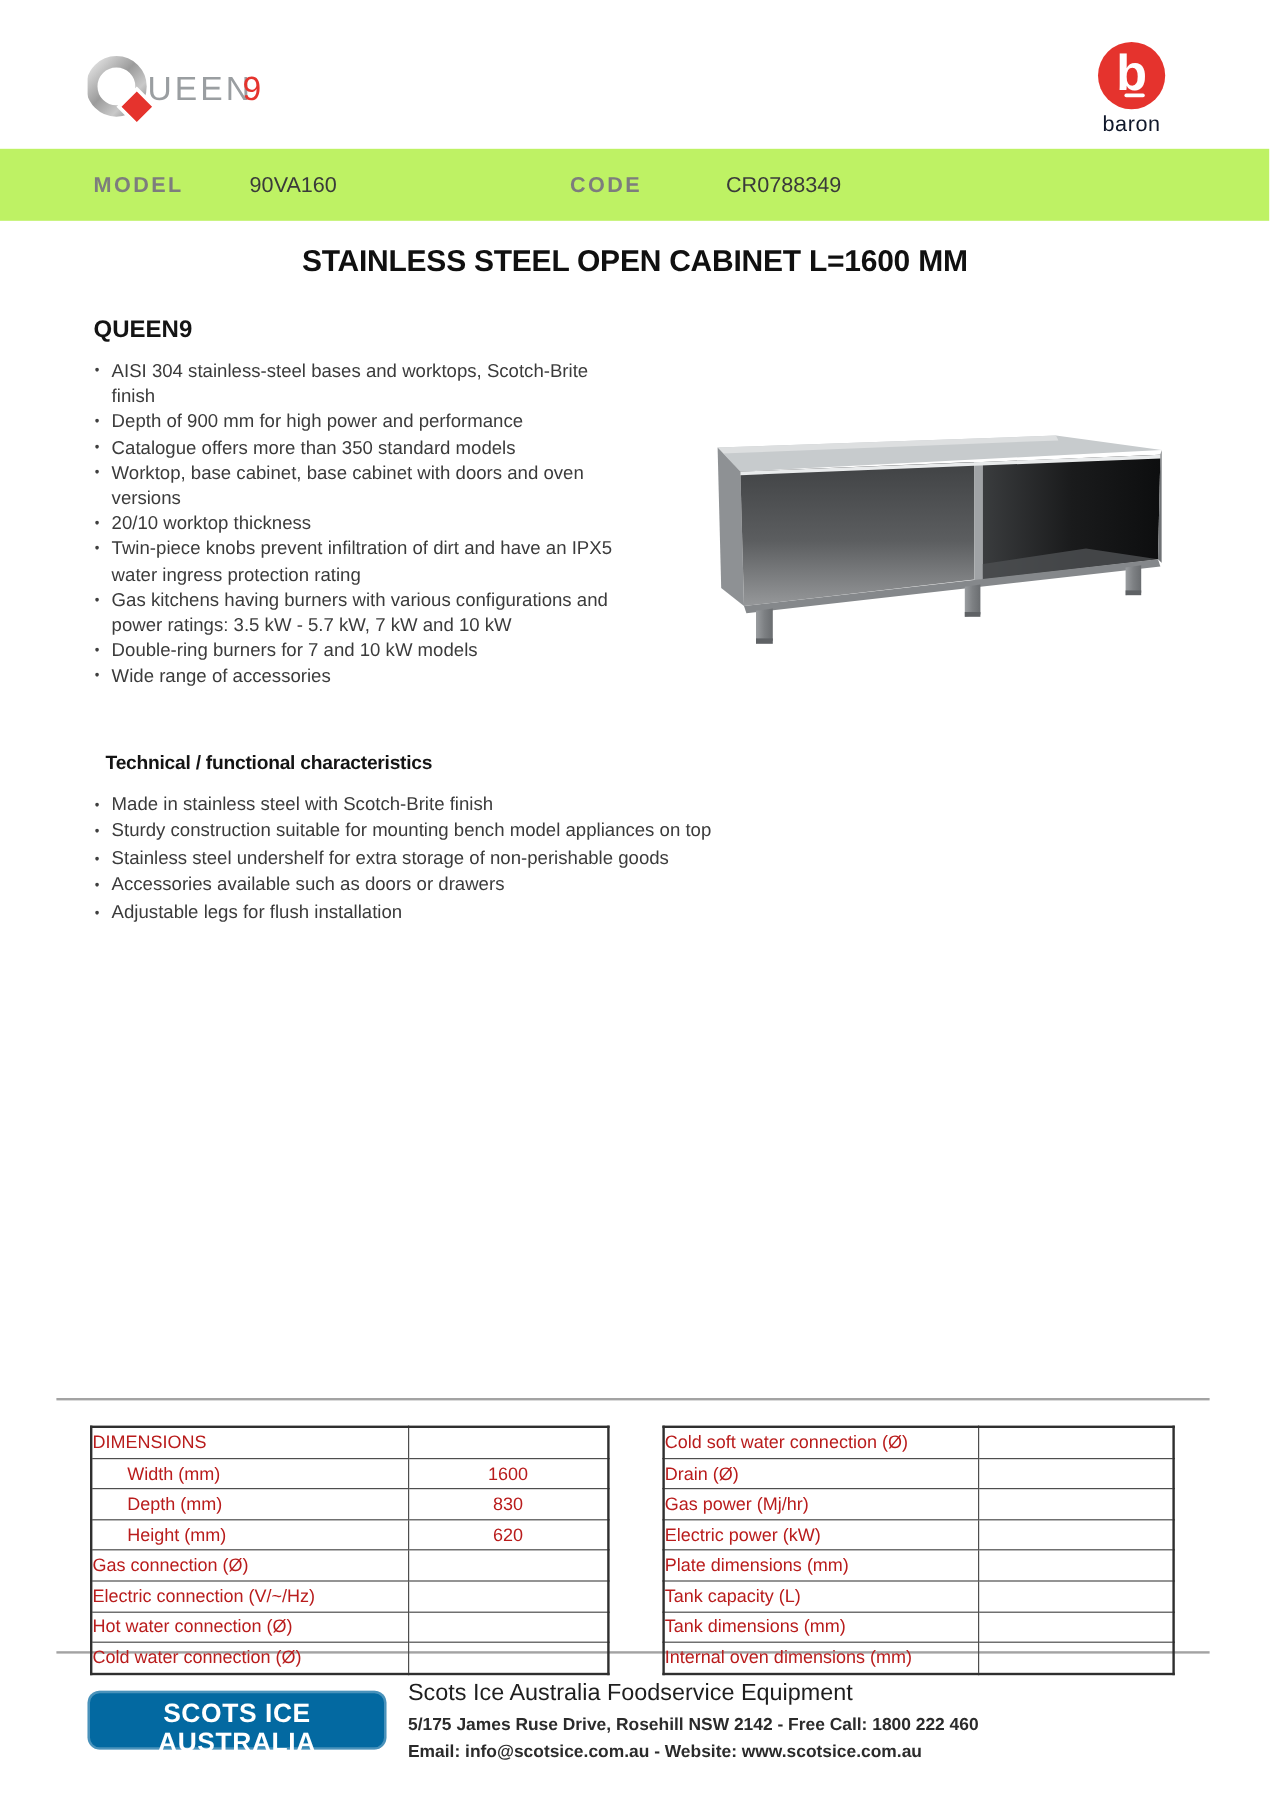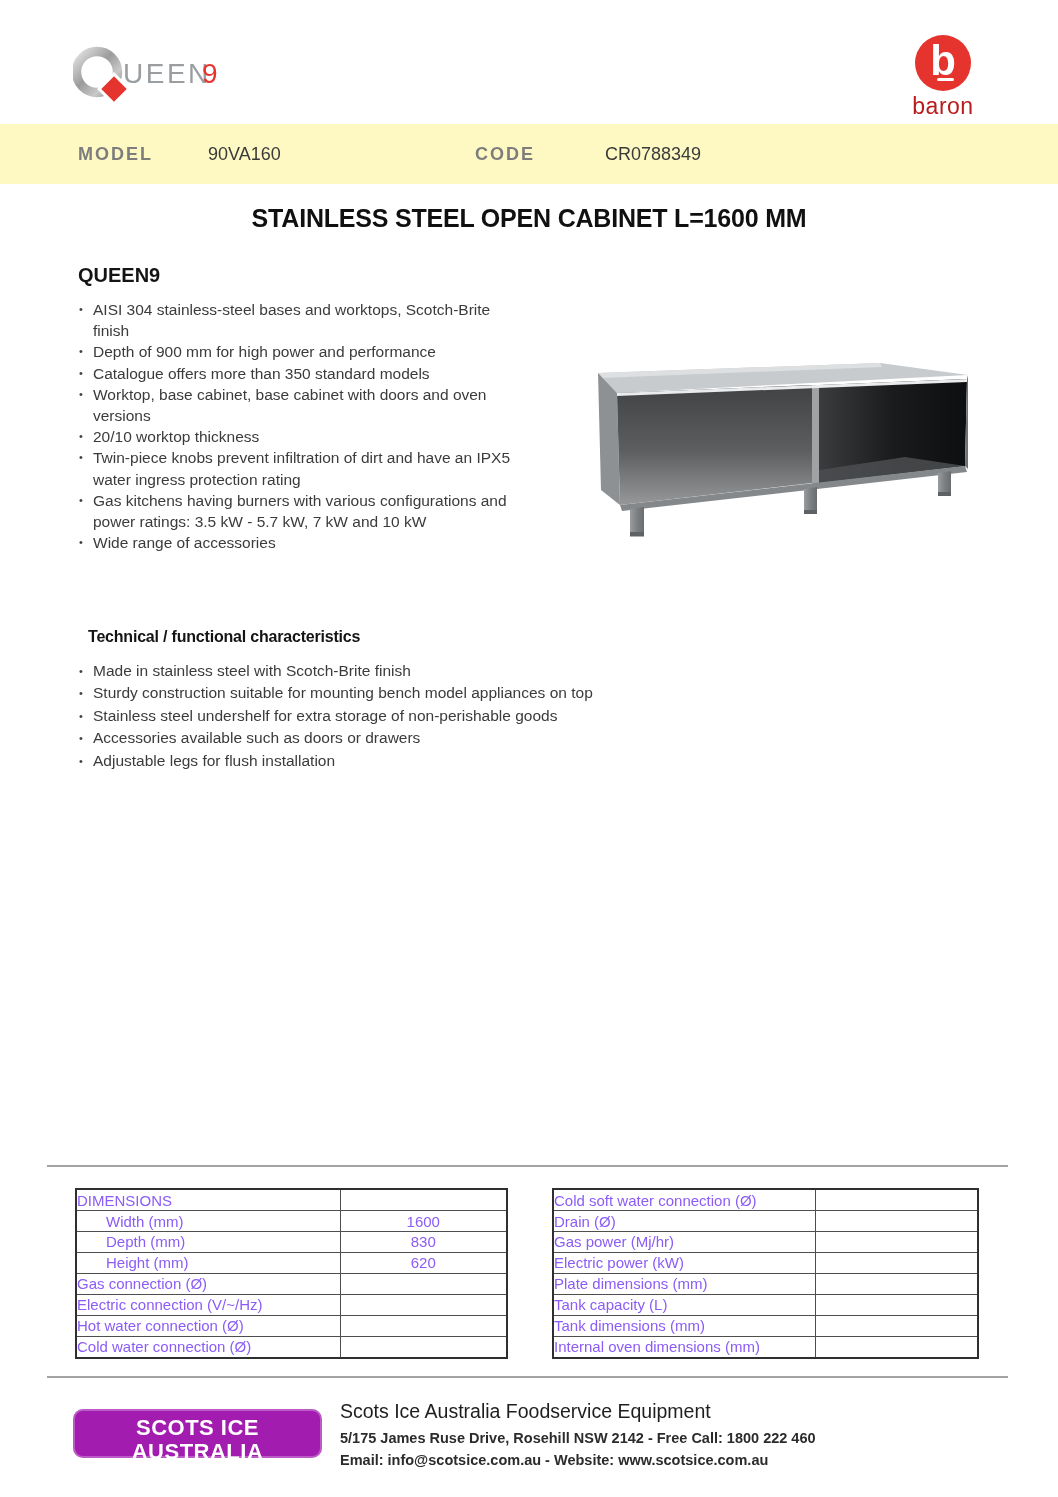--- a/index.html
+++ b/index.html
@@ -10,24 +10,24 @@
   .abs{position:absolute;}
 
   
   #queen9-logo{left:73px;top:43px;width:180px;height:66px;}
 
   
   #baron-logo{left:905px;top:33px;width:76px;height:84px;text-align:center;}
   .baron-circle{position:absolute;left:10px;top:2px;width:56px;height:56px;border-radius:50%;background:#e5332d;}
   .b-glyph{position:absolute;left:0;right:0;top:-2px;text-align:center;font-size:42px;font-weight:bold;color:#fff;line-height:56px;}
   .b-underline{position:absolute;left:22px;top:43px;width:17px;height:3px;background:#fff;border-radius:2px;}
-  .baron-word{position:absolute;left:0;right:0;top:60px;font-size:23px;color:#b91c1c;letter-spacing:0.5px;}
-
-  
-  #model-bar{left:0;top:124px;width:1058px;height:60px;background:#fef9c3;}
+  .baron-word{position:absolute;left:0;right:0;top:60px;font-size:18px;color:#0f172a;letter-spacing:0.5px;}
+
+  
+  #model-bar{left:0;top:124px;width:1058px;height:60px;background:#bef264;}
   #model-bar span{position:absolute;top:0;line-height:60px;font-size:18px;}
   .bar-label{color:#7d7d7d;font-weight:bold;letter-spacing:2px;}
   .bar-value{color:#3a3a3a;}
   #model-label{left:78px;} #model-value{left:208px;}
   #code-label{left:475px;} #code-value{left:605px;}
 
   
   #doc-title{left:0;top:204px;width:1058px;text-align:center;font-size:25px;font-weight:bold;
     color:#101010;letter-spacing:-0.2px;}
 
@@ -43,32 +43,32 @@
   #tech-list{left:76px;top:660px;width:640px;font-size:15.5px;line-height:22.4px;}
 
   
   #product-image{left:575px;top:338px;width:430px;height:228px;}
 
   
   .divider{left:47px;width:961px;height:0;border-top:2px solid #a3a3a3;}
   #divider-top{top:1165px;} #divider-bottom{top:1376px;}
 
   
-  table.spec-table{position:absolute;border-collapse:collapse;table-layout:fixed;height:171px;
-    border:2px solid #2f2f2f;font-size:15px;color:#8b5cf6;}
+  table.spec-table{position:absolute;border-collapse:collapse;table-layout:fixed;height:208px;
+    border:2px solid #2f2f2f;font-size:15px;color:#b91c1c;}
   table.spec-table td{border:1px solid #4e4e4e;height:19px;vertical-align:middle;padding:0;}
   td.cell-label{padding-left:9px;}
   td.cell-label.indent{padding-left:29px;margin-left:30px;}
   td.cell-value{text-align:center;}
   #table-left{left:75px;top:1188px;width:433px;}
   #table-right{left:552px;top:1188px;width:427px;}
   #table-left .c-label{width:264px;} #table-right .c-label{width:262px;}
 
   
-  #footer-badge{left:73px;top:1409px;width:249px;height:49px;background:#a21caf;border-radius:10px;
+  #footer-badge{left:73px;top:1409px;width:249px;height:49px;background:#0369a1;border-radius:10px;
     box-shadow:inset 0 0 0 2px rgba(255,255,255,0.28);text-align:center;color:#ffffff;}
   .badge-line1{margin-top:7px;font-size:22px;font-weight:bold;letter-spacing:0.5px;line-height:24px;}
   .badge-line2{font-size:11.5px;letter-spacing:3.2px;line-height:14px;}
   #footer-text{left:340px;top:1399px;width:650px;}
   .footer-company{font-size:19.5px;color:#1e1e1e;line-height:24px;margin-bottom:4px;}
   .footer-line{font-size:14.5px;font-weight:bold;color:#2b2b2b;line-height:22px;}
 </style>
 </head>
 <body>
 
@@ -116,20 +116,21 @@
       <li>Catalogue offers more than 350 standard models</li>
 
       <li>Worktop, base cabinet, base cabinet with doors and oven versions</li>
 
       <li>20/10 worktop thickness</li>
 
       <li>Twin-piece knobs prevent infiltration of dirt and have an IPX5 water ingress protection rating</li>
 
       <li>Gas kitchens having burners with various configurations and power ratings: 3.5 kW - 5.7 kW, 7 kW and 10 kW</li>
 
+      <li>Double-ring burners for 7 and 10 kW models</li>
 
       <li>Wide range of accessories</li>
     </ul>
 
   <svg id="product-image" class="abs" viewBox="0 0 430 228" xmlns="http://www.w3.org/2000/svg">
     <defs>
       <linearGradient id="gLeftComp" x1="0" y1="0" x2="0" y2="1">
         <stop offset="0" stop-color="#404244"></stop>
           <stop offset="0.55" stop-color="#5c5e60"></stop>
         <stop offset="1" stop-color="#96989a"></stop>

